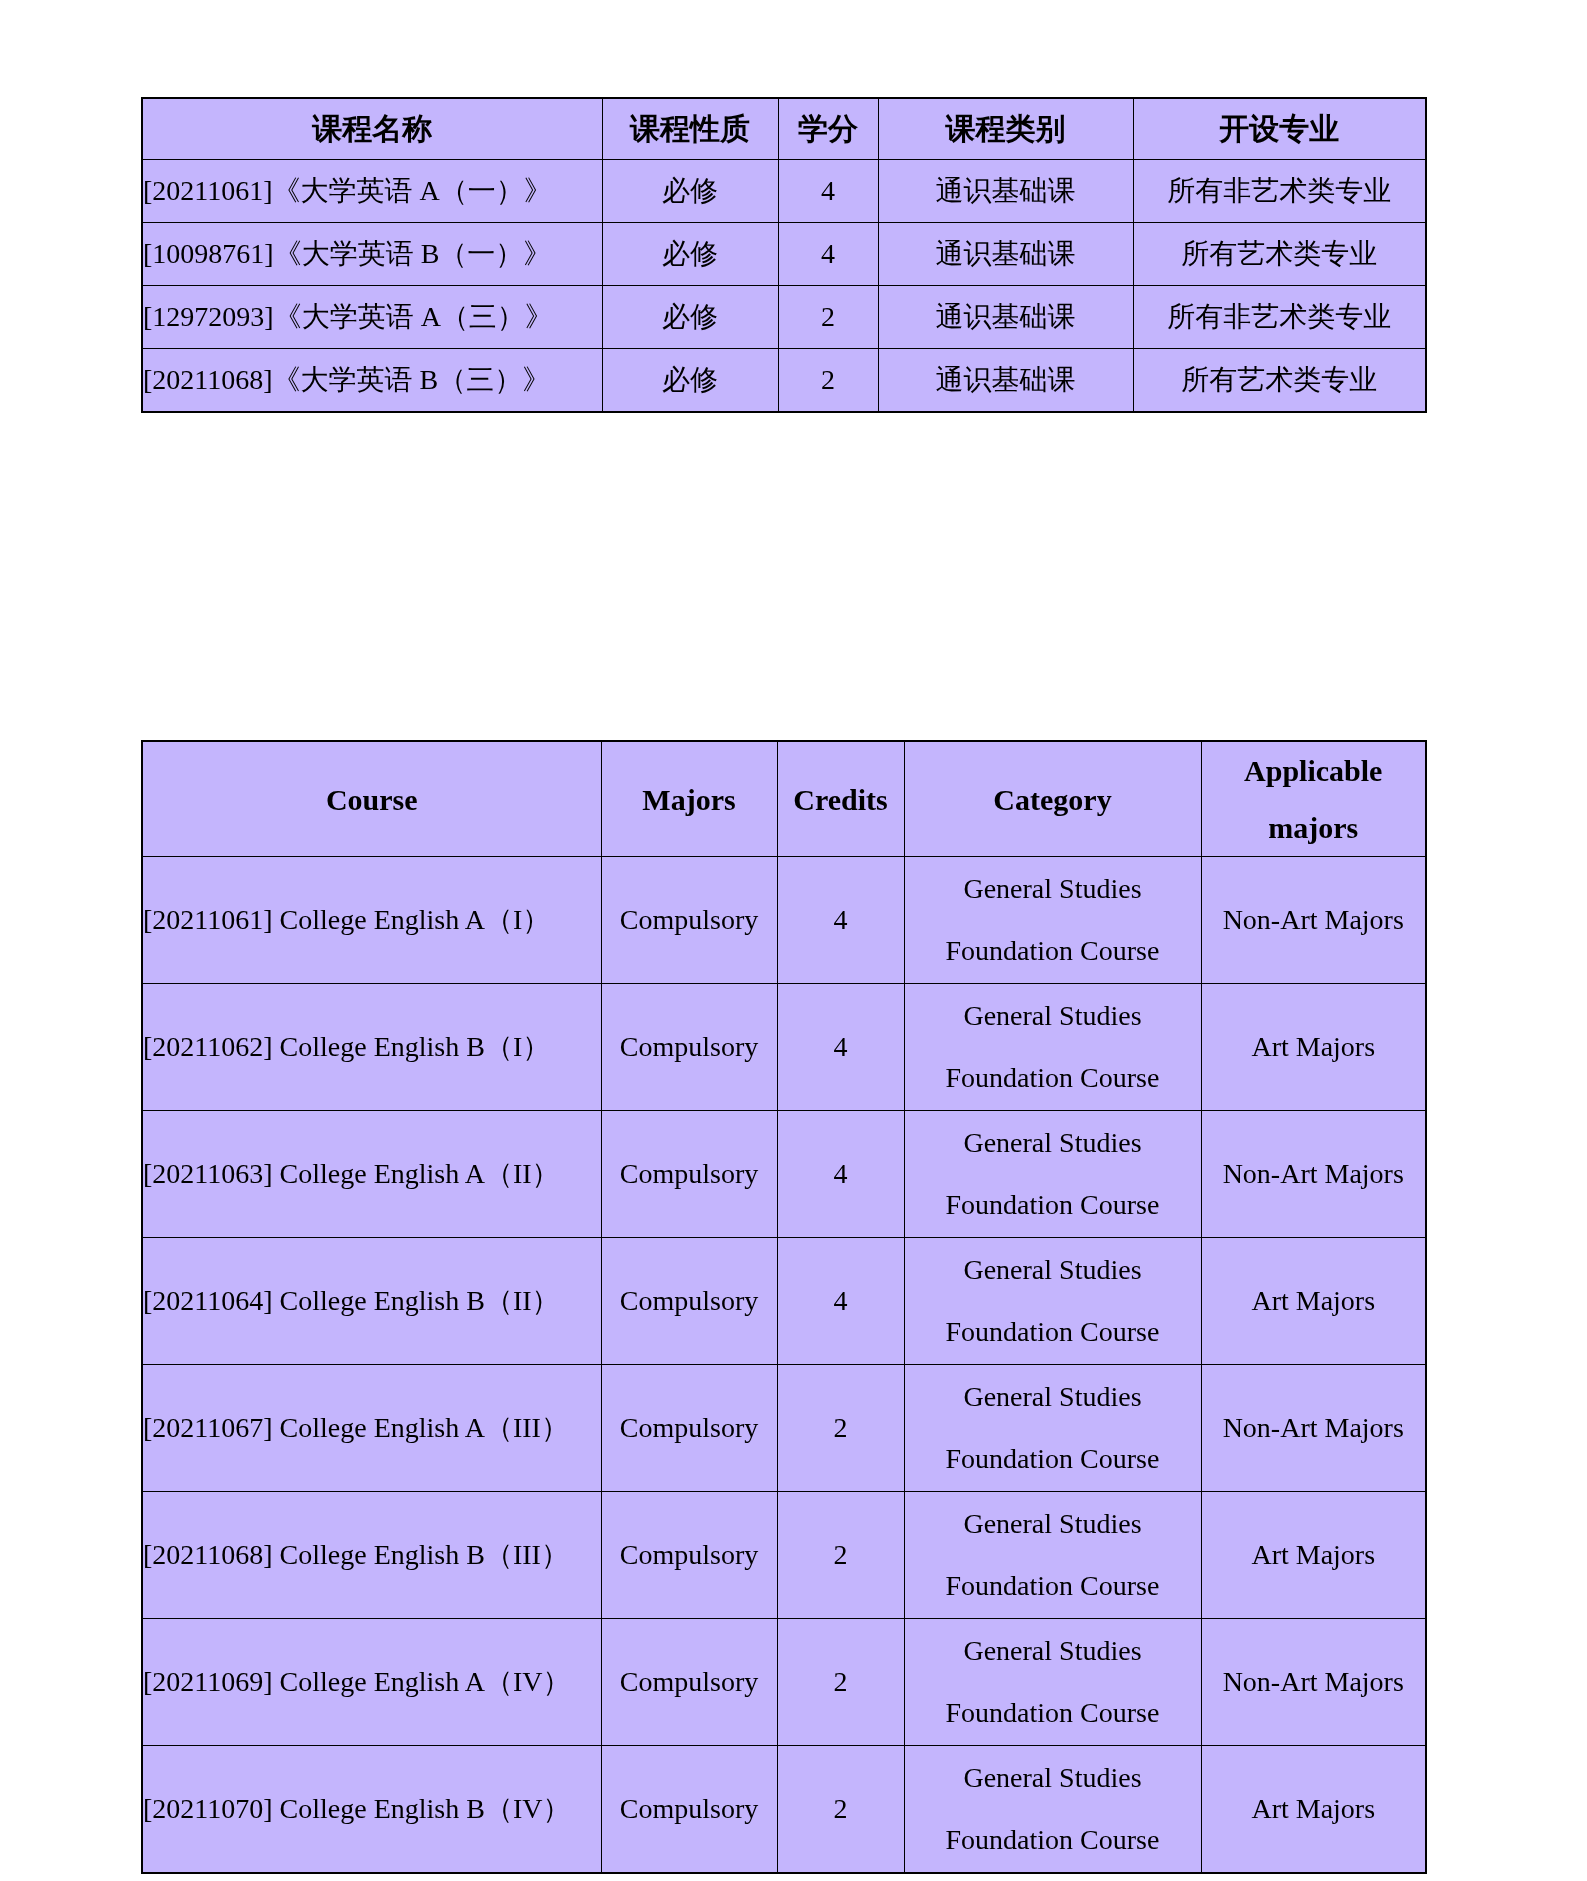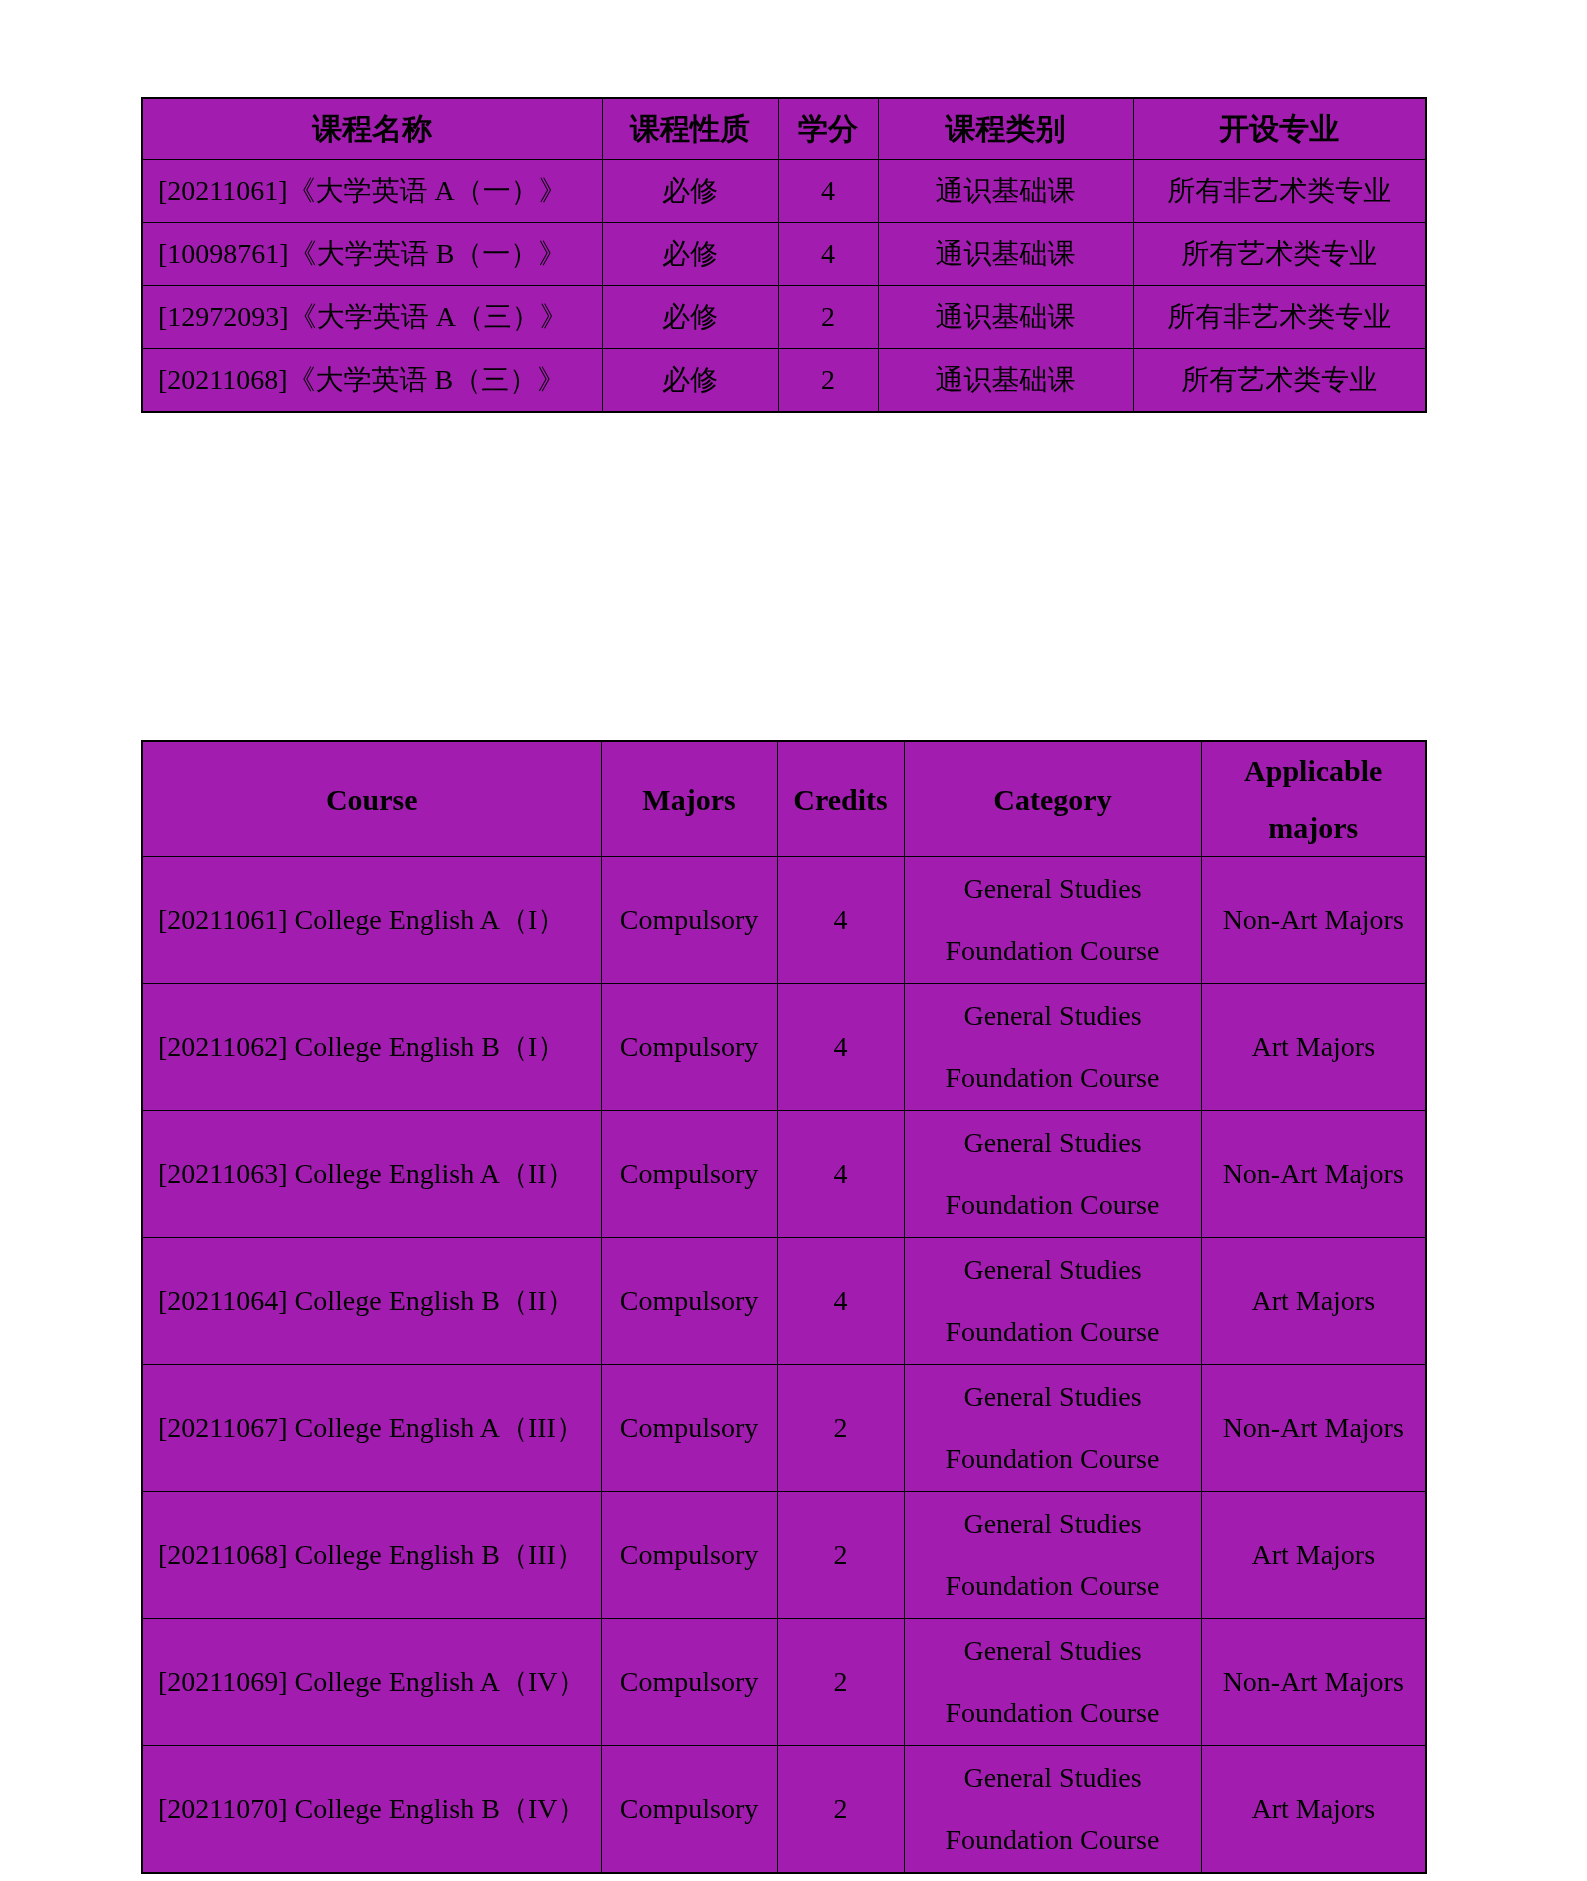--- a/index.html
+++ b/index.html
@@ -7,32 +7,32 @@
     width: 1587px; height: 1881px;
     background: #ffffff; color: #000000;
     font-family: "Liberation Serif", "DejaVu Serif", serif;
     position: relative; overflow: hidden;
   }
   table {
     position: absolute;
     border-collapse: collapse;
     table-layout: fixed;
     border: 2.5px solid #000;
-    background: #a21caf;
+    background: #c4b5fd;
   }
   th, td {
     border: 1.4px solid #000;
     text-align: center;
     vertical-align: middle;
     padding: 0;
     overflow: hidden;
   }
   th { font-weight: bold; font-size: 30px; }
   td { font-size: 28px; font-weight: normal; }
-  td.left { text-align: left; padding-left: 15px; }
+  td.left { text-align: left; }
 
   
   .t1 { left: 141px; top: 97px; width: 1284px; }
   .t1 th { height: 60px; }
   .t1 td { height: 62px; }
 
   
   .t2 { left: 141px; top: 740px; width: 1284px; }
   .t2 th { height: 114px; line-height: 57px; white-space: pre-line; }
   .t2 td { height: 126px; }

